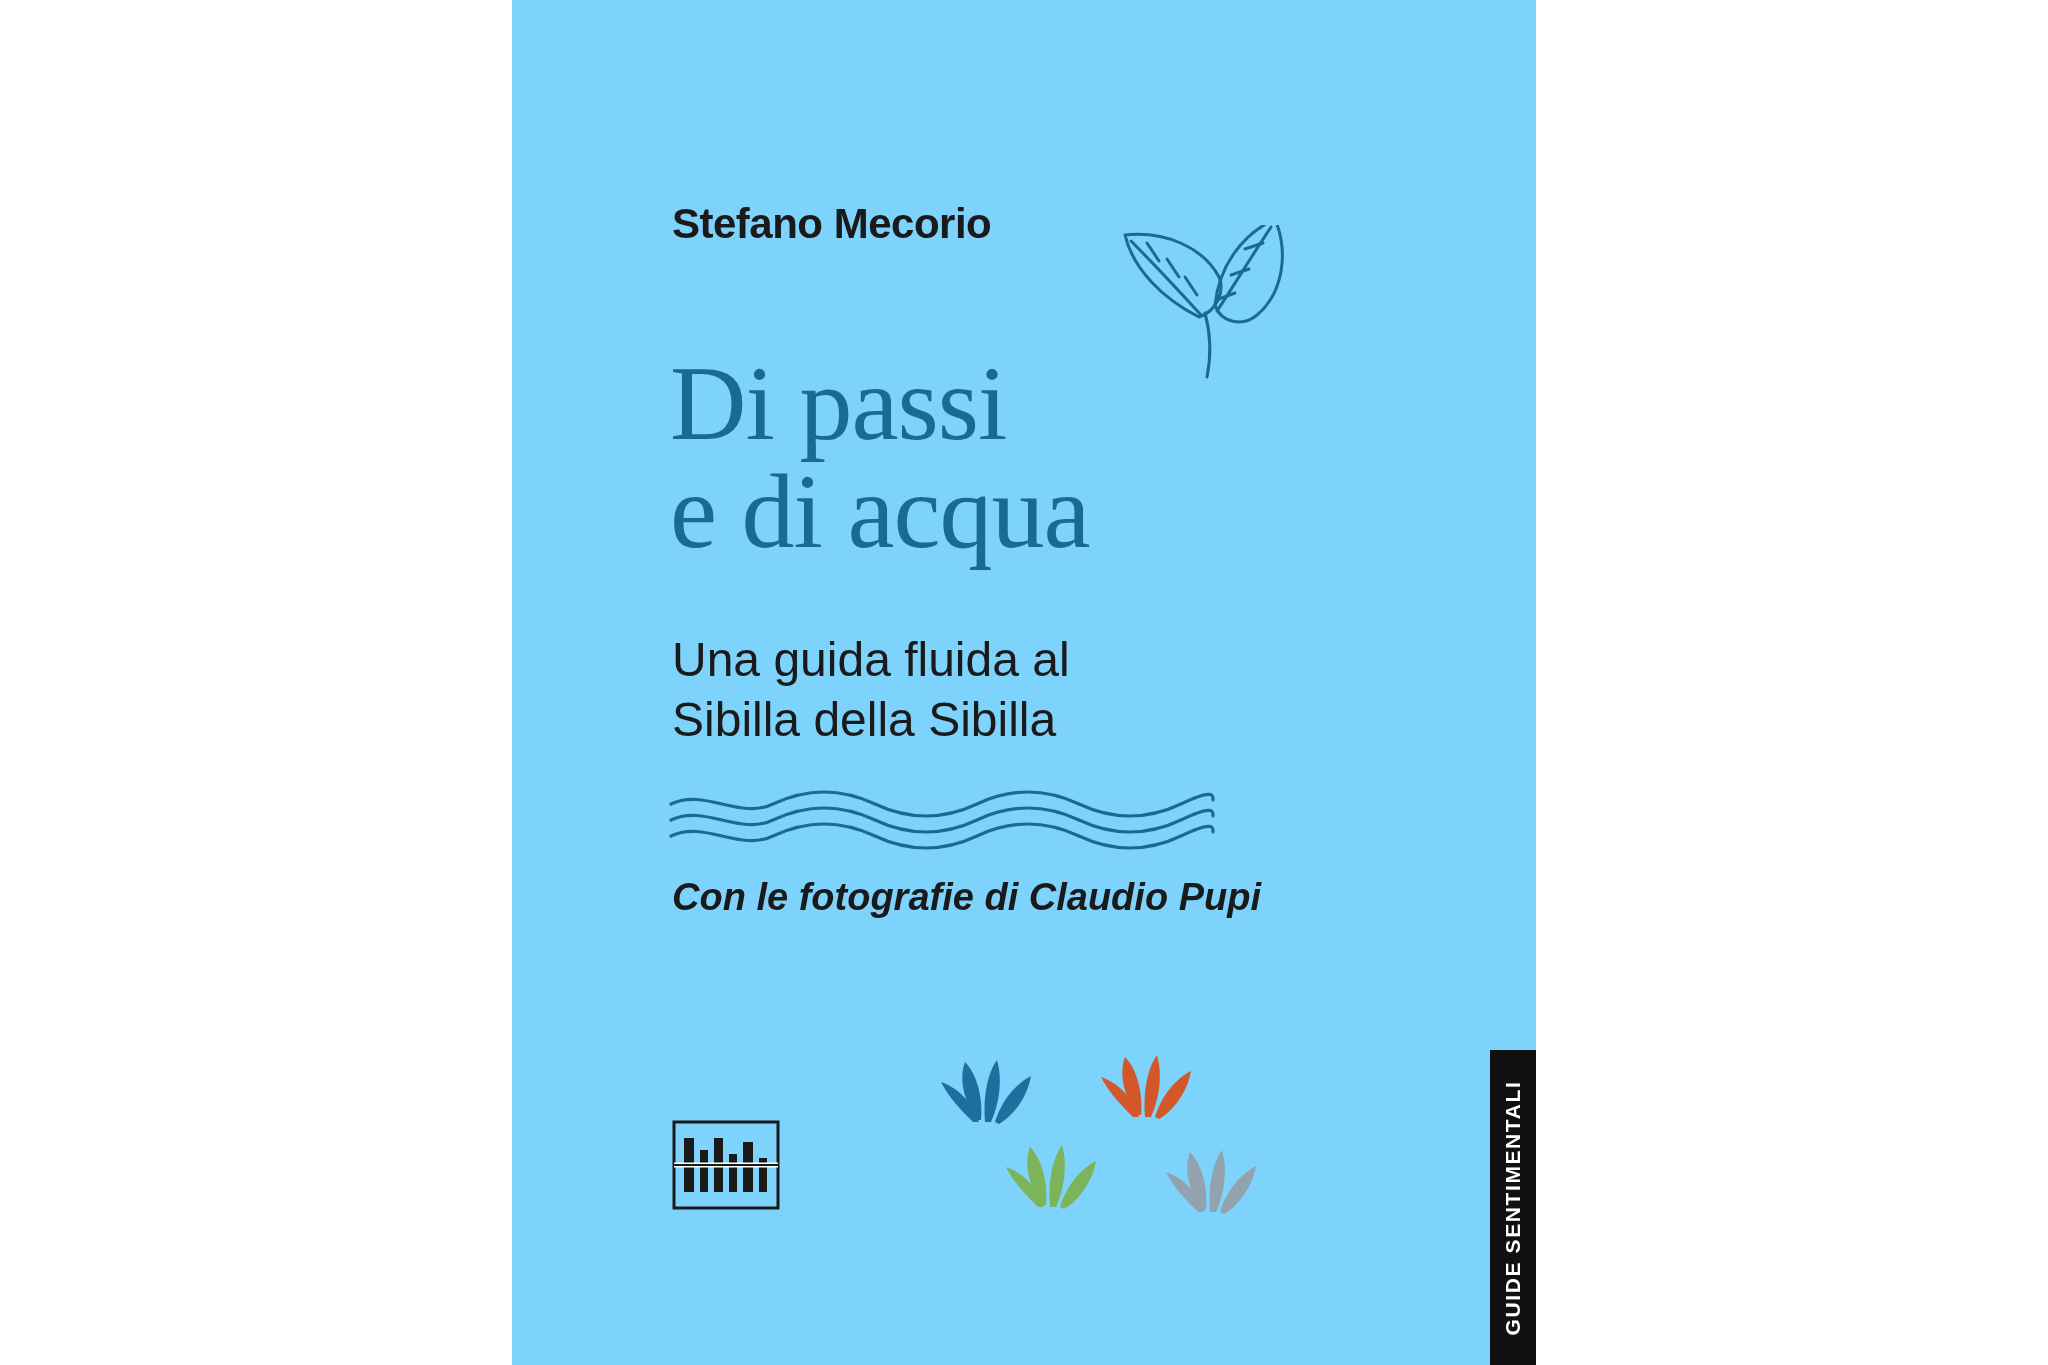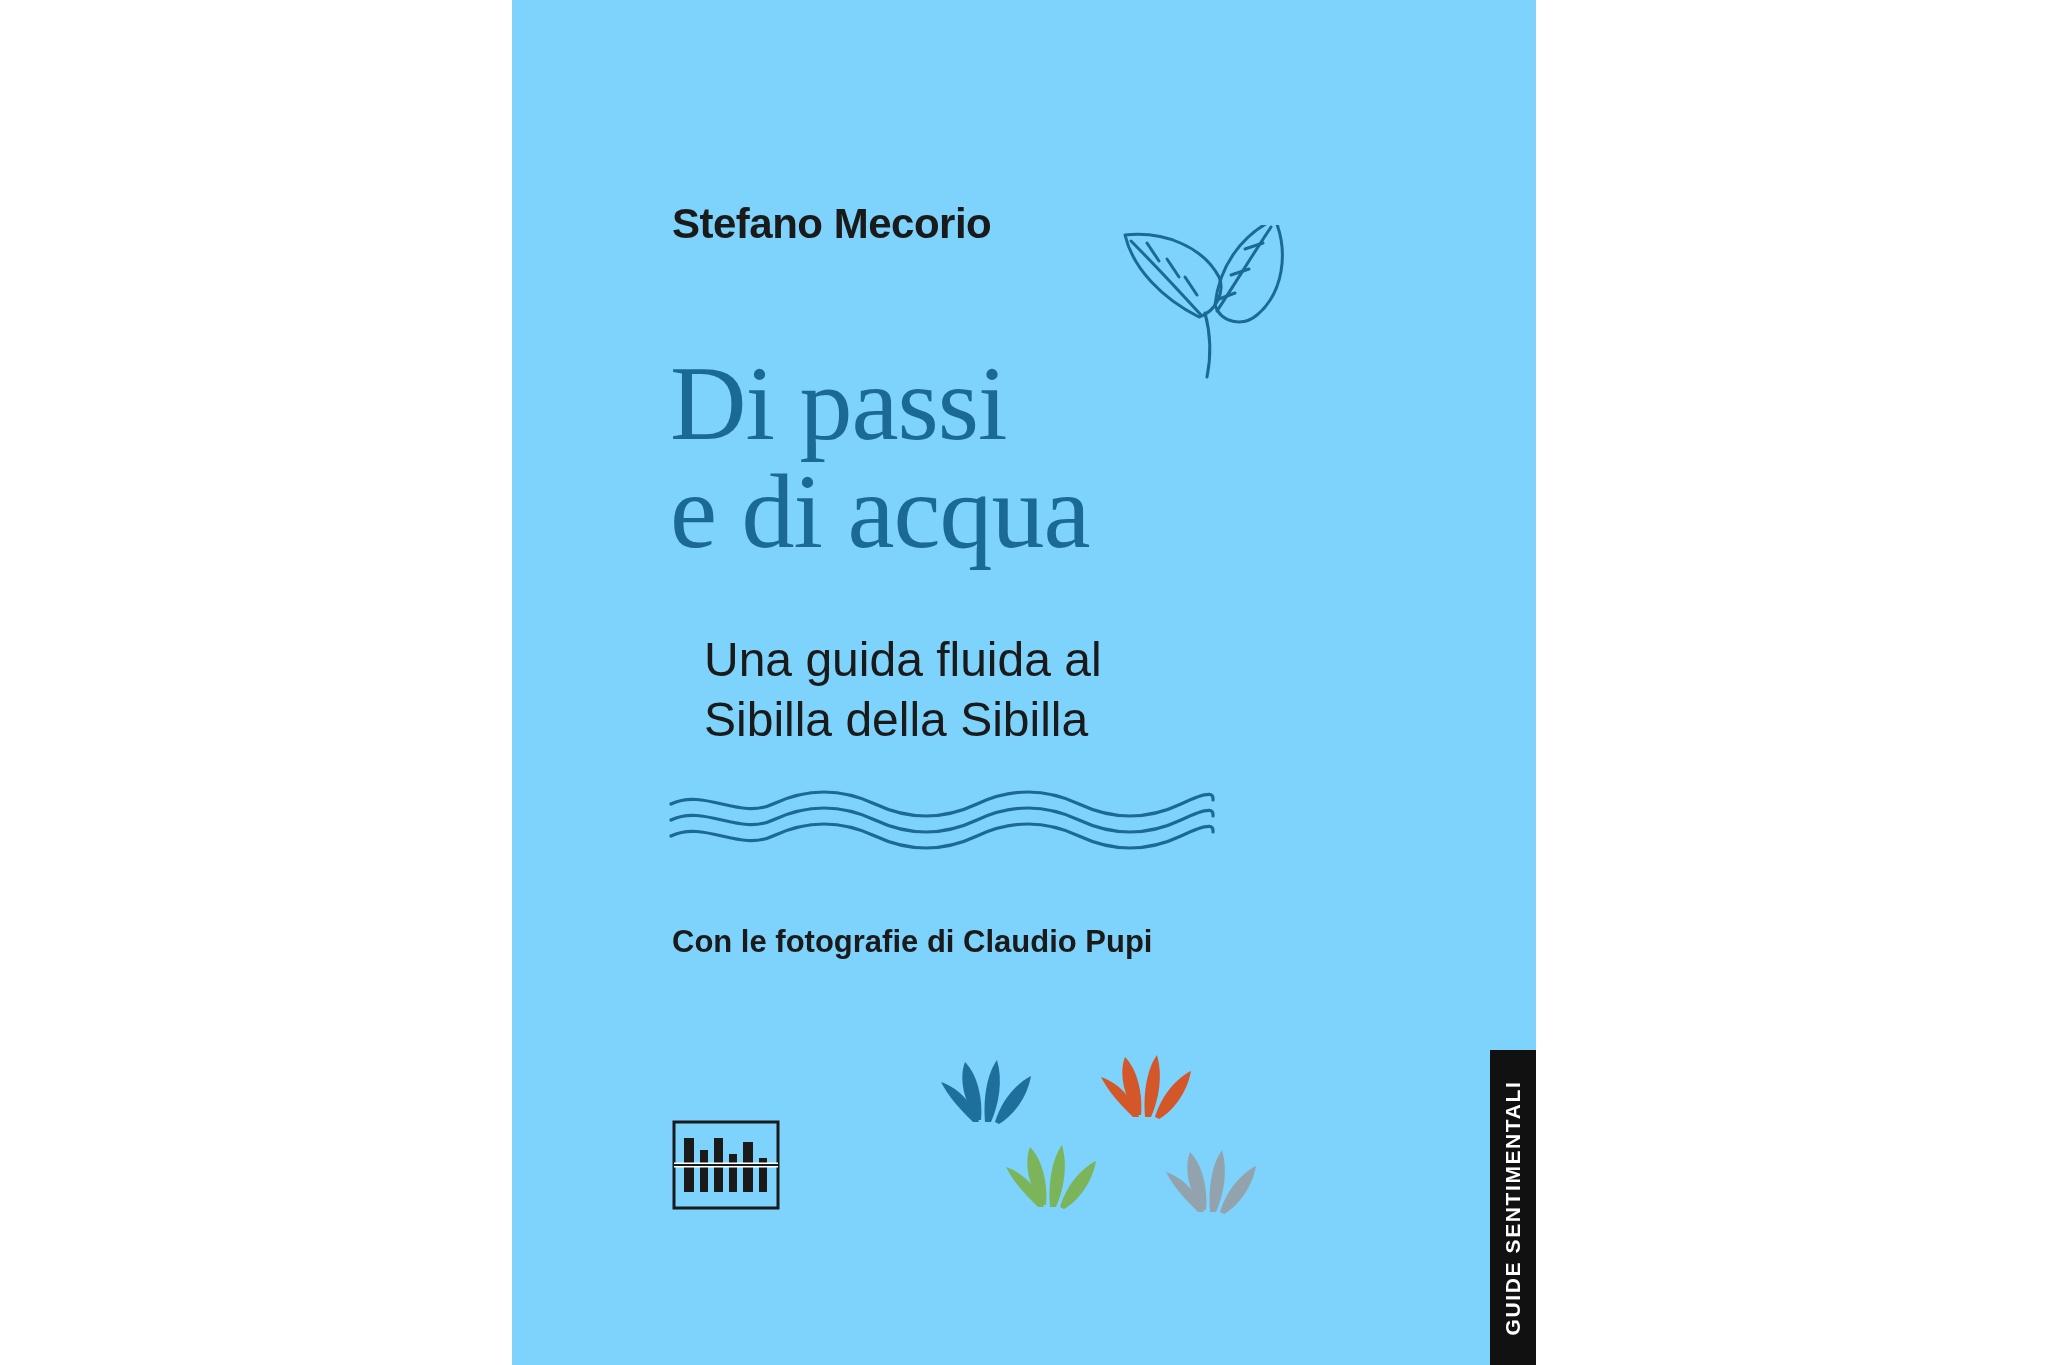--- a/index.html
+++ b/index.html
@@ -59,37 +59,38 @@
   .subtitle {
     position: absolute;
     left: 160px;
     top: 630px;
     width: 620px;
     font-size: 48px;
     line-height: 1.25;
     color: #1a1a1a;
     font-weight: 400;
   }
-  .subtitle .line { display: block; white-space: nowrap; margin-left: 32px; }
+  .subtitle .line { display: block; white-space: nowrap; }
 
   .waves {
     position: absolute;
     left: 155px;
     top: 790px;
     width: 550px;
     height: 60px;
   }
 
   .credits {
     position: absolute;
     left: 160px;
-    top: 920px;
+    top: 870px;
     width: 640px;
-    font-size: 31px;
+    font-size: 38px;
     line-height: 1.45;
+    font-style: italic;
     font-weight: 600;
     color: #1a1a1a;
   }
   .credits .line { display: block; white-space: nowrap; }
 
   .leaf {
     position: absolute;
     left: 595px;
     top: 225px;
     width: 220px;

